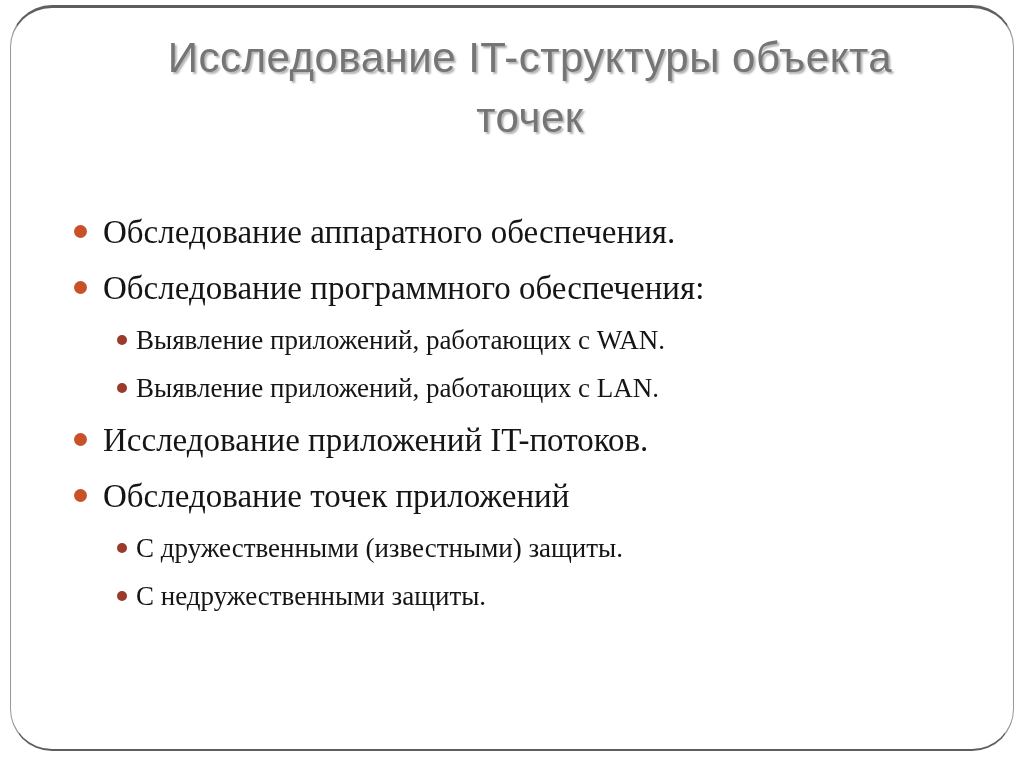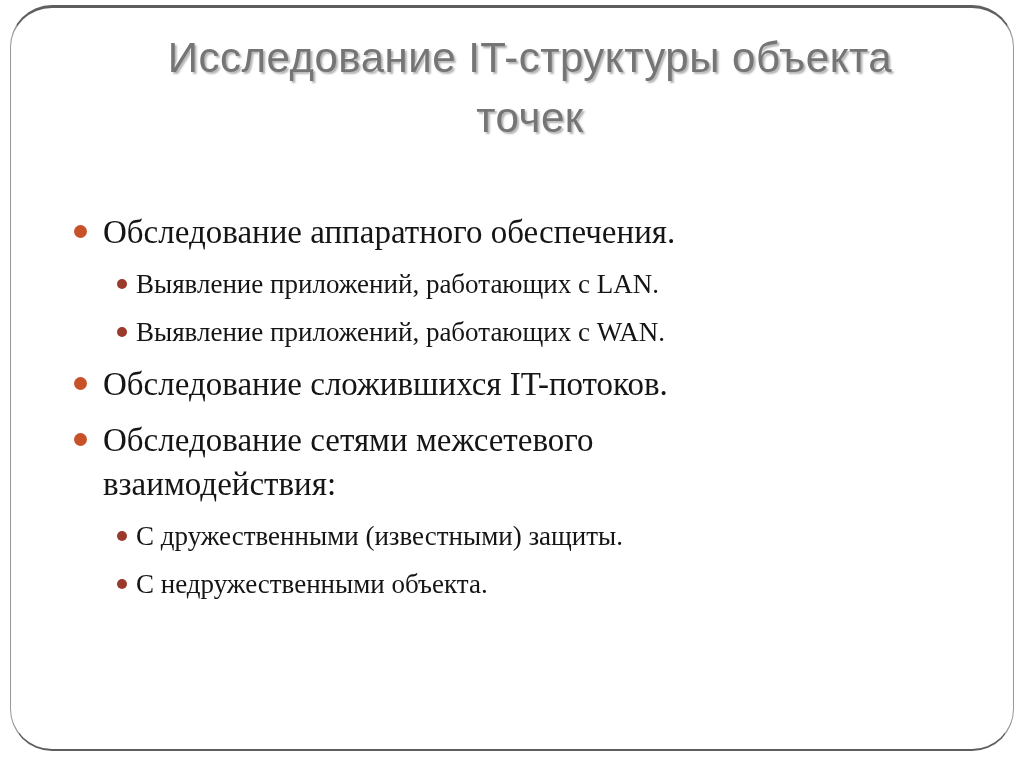--- a/index.html
+++ b/index.html
@@ -100,38 +100,41 @@
 <div class="slide-title">
   <div class="title-line">Исследование IT-структуры объекта</div>
   <div class="title-line">точек</div>
 </div>
 
 <ul class="bullet-list">
   <li class="lvl1">
     <span class="dot"></span>
     <div class="txt-line">Обследование аппаратного обеспечения.</div>
   </li>
-  <li class="lvl2">
+  <li class="lvl1">
     <span class="dot"></span>
-    <div class="txt-line">Выявление приложений, работающих с LAN.</div>
+    <div class="txt-line">Обследование программного обеспечения:</div>
   </li>
   <li class="lvl2">
     <span class="dot"></span>
     <div class="txt-line">Выявление приложений, работающих с WAN.</div>
   </li>
-  <li class="lvl1">
+  <li class="lvl2">
     <span class="dot"></span>
-    <div class="txt-line">Обследование сложившихся IT-потоков.</div>
+    <div class="txt-line">Выявление приложений, работающих с LAN.</div>
   </li>
   <li class="lvl1">
     <span class="dot"></span>
-    <div class="txt-line">Обследование сетями межсетевого</div>
-    <div class="txt-line">взаимодействия:</div>
+    <div class="txt-line">Исследование приложений IT-потоков.</div>
+  </li>
+  <li class="lvl1">
+    <span class="dot"></span>
+    <div class="txt-line">Обследование точек приложений</div>
   </li>
   <li class="lvl2">
     <span class="dot"></span>
     <div class="txt-line">С дружественными (известными) защиты.</div>
   </li>
   <li class="lvl2">
     <span class="dot"></span>
-    <div class="txt-line">С недружественными объекта.</div>
+    <div class="txt-line">С недружественными защиты.</div>
   </li>
 </ul>
 
 </body></html>

